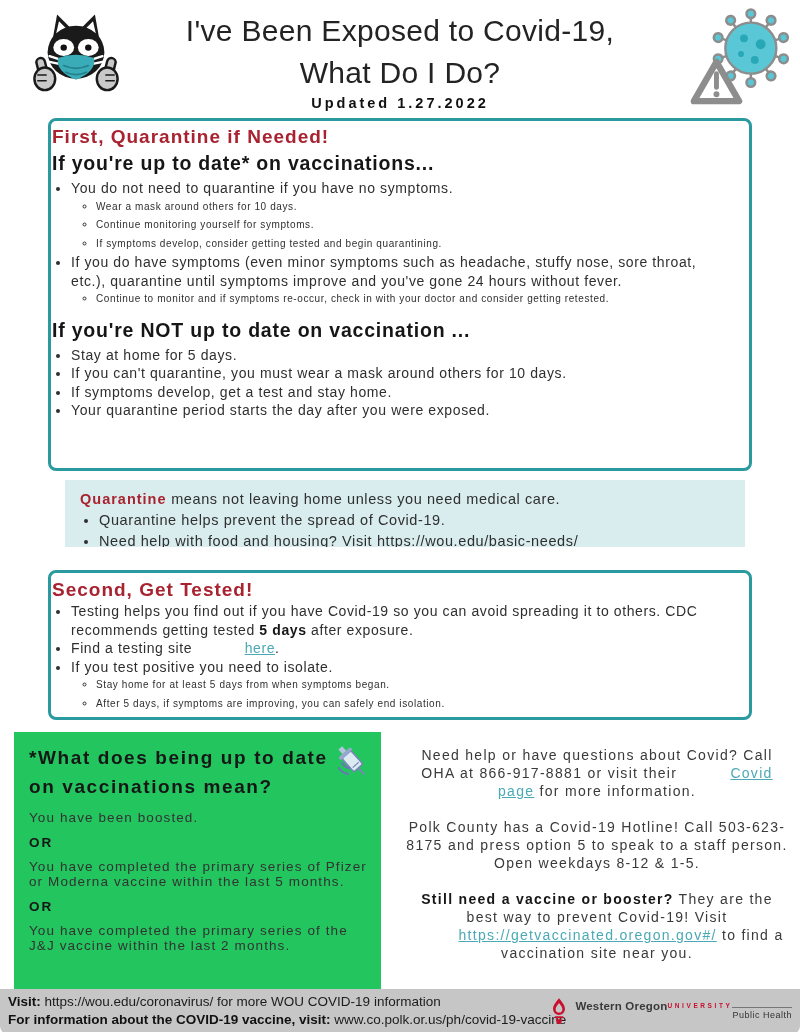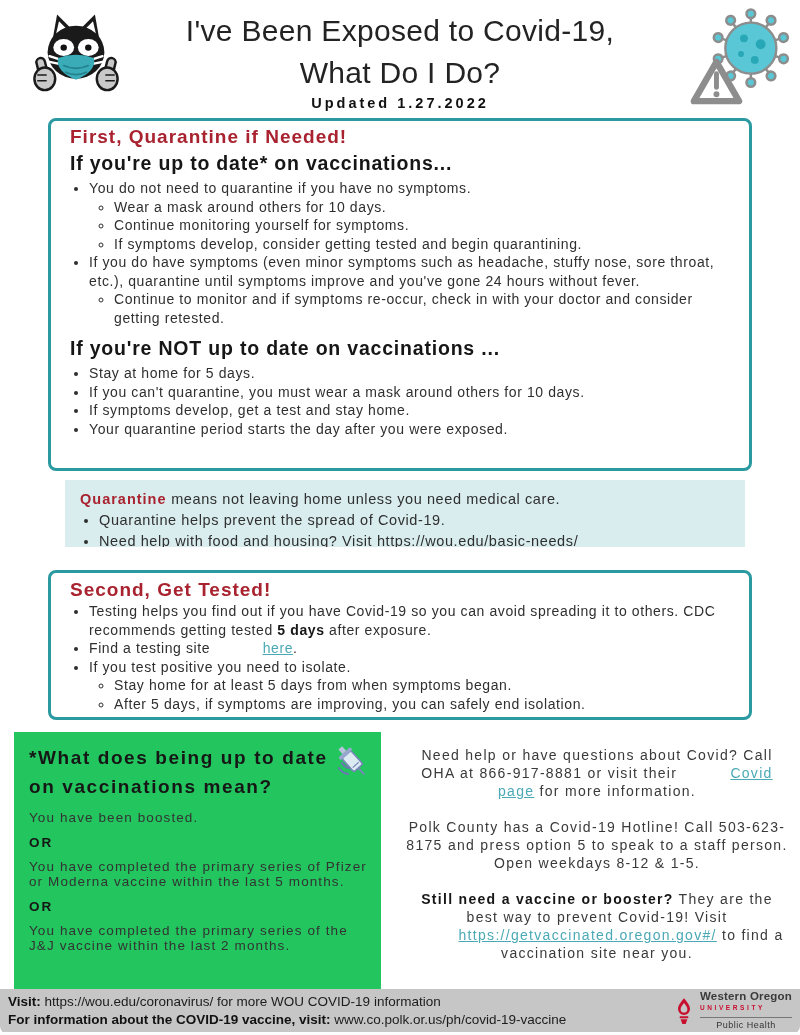--- a/index.html
+++ b/index.html
@@ -14,33 +14,33 @@
   .title-l1 { position:absolute; left:130px; right:130px; top:12px; text-align:center;
     font-size:30px; line-height:38px; font-weight:500; color:#232323; letter-spacing:0.3px; }
   .title-l2 { position:absolute; left:130px; right:130px; top:54px; text-align:center;
     font-size:30px; line-height:38px; font-weight:500; color:#232323; letter-spacing:0.3px; }
   .updated { position:absolute; left:200px; right:200px; top:95px; text-align:center;
     font-size:14.5px; font-weight:700; letter-spacing:3px; color:#111; }
 
   
   .tealbox { position:absolute; left:48px; width:704px; box-sizing:border-box;
     background:#fff; border:3px solid #2a9aa0; border-radius:8px;
-    padding:4px 16px 4px 19px; overflow:hidden; }
+    padding:4px 16px 4px 1px; overflow:hidden; }
   #box1 { top:118px; height:353px; }
   #box2 { top:570px; height:150px; padding-top:5px; }
 
   .h-red { color:#a8232f; font-weight:700; font-size:19px; line-height:24px; letter-spacing:1px; }
   .h-blk { color:#161616; font-weight:700; font-size:19.5px; line-height:24px;
     letter-spacing:0.8px; margin:2px 0 4px; }
   .gap { margin-top:9px; }
 
   ul.l1 { margin:0; padding-left:19px; list-style:disc; }
   ul.l1 > li { font-size:14px; line-height:18.5px; letter-spacing:0.6px; color:#2f2f2f; }
   ul.l2 { margin:0; padding-left:25px; list-style:circle; }
-  ul.l2 > li { font-size:14px; line-height:18.5px; letter-spacing:0.6px; color:#2f2f2f; }
+  ul.l2 > li { font-size:10px; line-height:18.5px; letter-spacing:0.6px; color:#2f2f2f; }
 
   b, .bold { font-weight:700; color:#161616; }
   a.lnk-teal { color:#4aa9b5; text-decoration:underline; cursor:pointer;margin-left:48px; }
   a.lnk-dark { color:#2f2f2f; text-decoration:underline; cursor:pointer; }
 
   
   #note { position:absolute; left:65px; top:480px; width:680px; height:67px;
     box-sizing:border-box; background:#d9edef; padding:9px 16px 0 15px; overflow:hidden; }
   .note-line { font-size:14.5px; line-height:21px; letter-spacing:0.6px; color:#2f2f2f; }
   .term { color:#a8232f; font-weight:700; letter-spacing:1px; }
@@ -58,21 +58,21 @@
   #help { position:absolute; left:403px; top:746px; width:388px; text-align:center;
     font-size:14px; line-height:18px; letter-spacing:1.3px; color:#3a3a3a; }
   #help p { margin:0 0 18px 0; }
 
   
   #footer { position:absolute; left:0; top:989px; width:800px; height:43px; background:#c6c6c6; }
   .f-text { position:absolute; left:8px; top:4px; font-size:13.5px; line-height:17.5px; color:#1c1c1c; }
   .f-text .bold { color:#111; }
   .f-logo { position:absolute; right:8px; top:3px; height:37px; display:flex; align-items:center; }
   .torch { width:24px; height:30px; margin-right:4px; }
-  .f-logo-text { display:flex; flex-direction:column; line-height:1; }
+  .f-logo-text { display:flex; flex-direction:row; line-height:1; }
   .wou-name { font-size:11.5px; font-weight:700; color:#3a3a3a; letter-spacing:0.2px; }
   .wou-univ { font-size:6.5px; font-weight:700; color:#c8102e; letter-spacing:2.6px; margin-top:2px; }
   .wou-dept { font-size:9px; color:#333; border-top:1px solid #777; margin-top:6px;
     padding-top:3px; text-align:center; letter-spacing:0.5px; }
 </style>
 </head>
 <body>
 
 <div class="page">
 
@@ -172,21 +172,21 @@
           <li><span>If symptoms develop, consider getting tested and begin quarantining.</span></li>
         </ul>
       </li>
       <li>
         <span>If you do have symptoms (even minor symptoms such as headache, stuffy nose, sore throat, etc.), quarantine until symptoms improve and you've gone 24 hours without fever.</span>
         <ul class="l2">
           <li><span>Continue to monitor and if symptoms re-occur, check in with your doctor and consider getting retested.</span></li>
         </ul>
       </li>
     </ul>
-    <div class="h-blk gap">If you're NOT up to date on vaccinations ...</div>
+    <div class="h-blk gap">If you're NOT up to date on vaccination ...</div>
     <ul class="l1">
       <li>
         <span>Stay at home for 5 days.</span>
       </li>
       <li><span>If you can't quarantine, you must wear a mask around others for 10 days.</span></li>
       <li><span>If symptoms develop, get a test and stay home.</span></li>
       <li><span>Your quarantine period starts the day after you were exposed.</span></li>
     </ul>
   </section>
 

